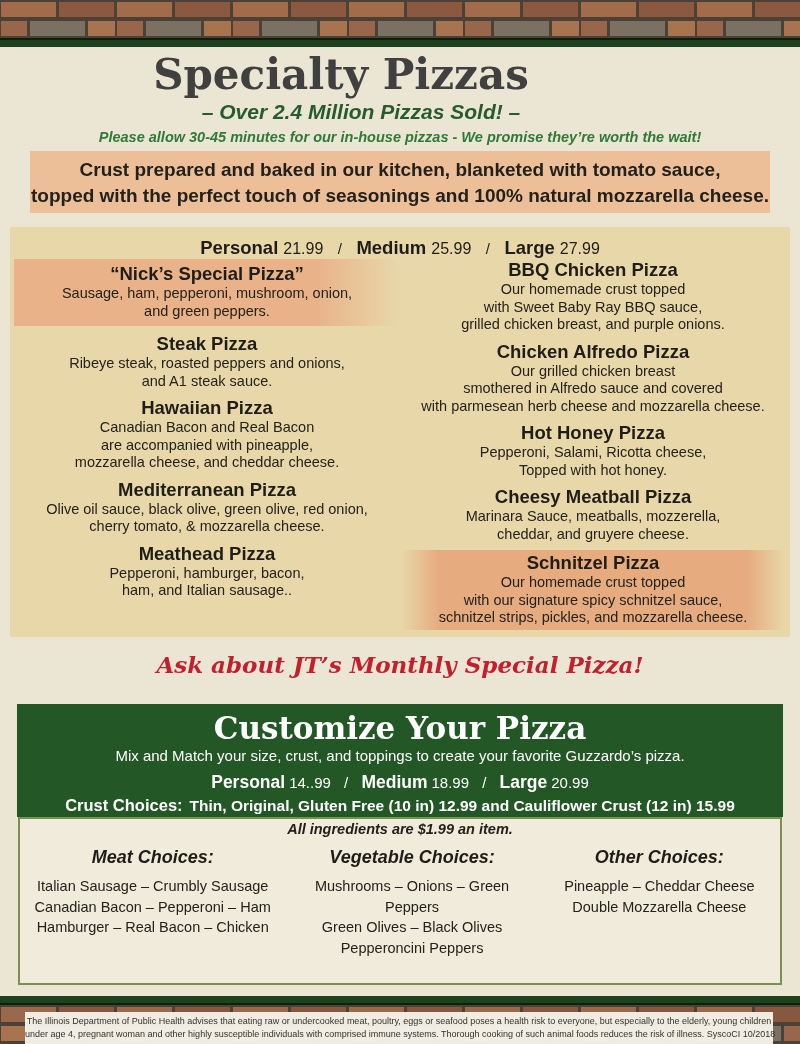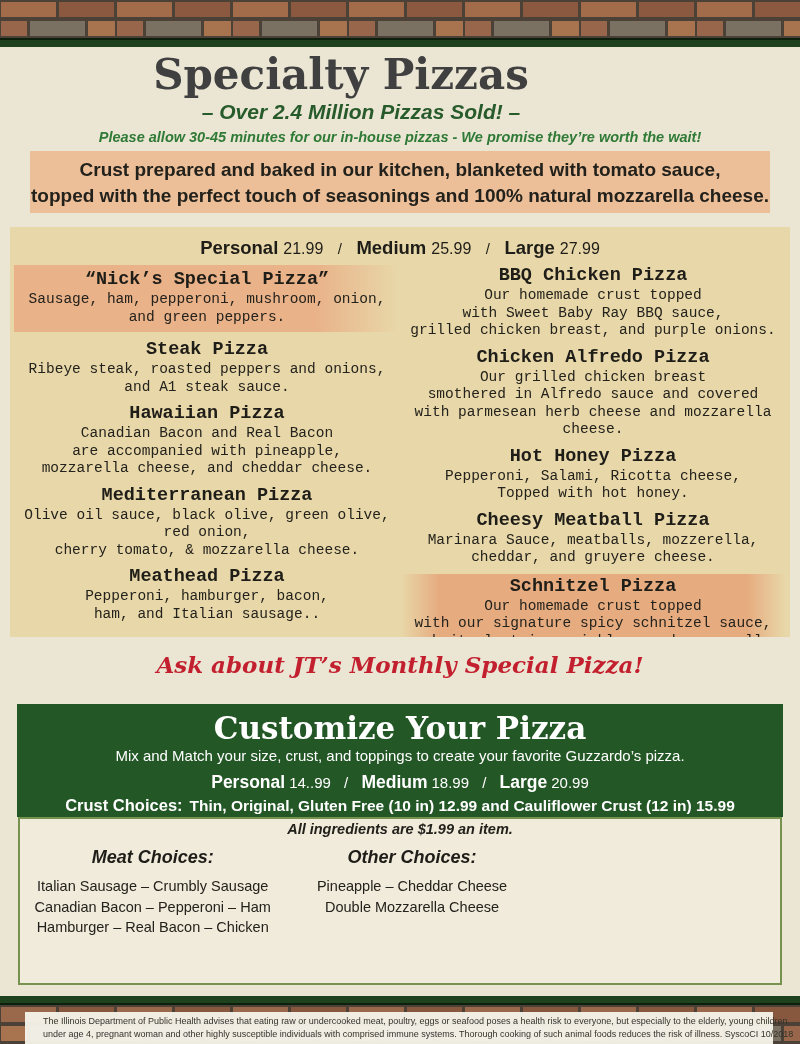--- a/index.html
+++ b/index.html
@@ -25,21 +25,21 @@
   .intro-band{position:absolute;top:151px;left:30px;width:740px;height:56px;background:#edbf99;
     text-align:center;padding-top:6px;box-sizing:content-box;}
   .intro-band div{font-weight:bold;font-size:19px;line-height:26px;color:#22211b;}
 
   
   .spec-panel{position:absolute;top:227px;left:10px;width:780px;height:410px;background:#e8d8a9;overflow:hidden;}
   .price-row{text-align:center;margin-top:10px;font-size:16px;color:#1f1d18;}
   .price-row .pl{font-weight:bold;font-size:18.5px;}
   .price-row .pv{font-size:16px;margin-left:5px;}
   .price-row .psep{margin:0 10px;font-size:15px;}
-  .cols{display:grid;grid-template-columns:1fr 1fr;margin-top:6px;padding:0 4px;font-family:Liberation Mono, monospace;}
+  .cols{display:grid;grid-template-columns:1fr 1fr;padding:0 4px;}
   .pcol{display:flex;flex-direction:column;gap:7px;}
   .pizza{text-align:center;}
   .pizza-name{font-weight:bold;font-size:18.5px;line-height:22px;color:#1f1d18;}
   .pizza-desc div{font-size:14.5px;line-height:17.5px;color:#24221c;}
   .hl-left{background:linear-gradient(90deg,#e9b289 0%,#e9b289 78%,rgba(233,178,137,0) 100%);
     padding:4px 0 6px;}
   .hl-right{background:linear-gradient(90deg,rgba(230,172,128,0) 0%,#e6ac80 10%,#e6ac80 90%,rgba(230,172,128,0) 100%);
     padding:2px 0 3px;}
 
   
@@ -64,21 +64,21 @@
     border:2px solid #77924f;background:#f1ebdb;text-align:center;overflow:hidden;}
   .top-title{font-family:"DejaVu Serif",serif;font-weight:bold;font-size:30px;line-height:34px;color:#c3202f;margin-top:5px;}
   .top-note{font-weight:bold;font-style:italic;font-size:14.5px;color:#22211b;margin-top:2px;}
   .top-cols{display:grid;grid-template-columns:1.05fr 1fr 0.95fr;margin-top:10px;padding:0 6px;gap:12px;}
   .top-col .hd{font-weight:bold;font-style:italic;font-size:18px;color:#1f1d18;margin-bottom:8px;}
   .top-col .ln{font-size:14.5px;line-height:20.5px;color:#24221c;}
 
   
   .disclaimer{position:absolute;top:1012px;left:25px;width:748px;height:32px;
     background:rgba(247,244,235,0.95);text-align:center;padding-top:3px;box-sizing:border-box;}
-  .disclaimer div{font-size:9px;line-height:13px;color:#33322c;white-space:nowrap;padding-left:18px;}
+  .disclaimer div{font-size:9px;line-height:13px;color:#33322c;white-space:nowrap;}
 </style>
 </head>
 <body>
 
 <div id="page">
 
   <div class="brick-band brick-top">
     <svg width="800" height="38">
       <defs>
         <pattern id="brickA" width="116" height="38" patternUnits="userSpaceOnUse">
@@ -215,20 +215,26 @@
   </div>
 
   <div class="top-panel">
     <div class="top-note">All ingredients are $1.99 an item.</div>
     <div class="top-cols">
       <div class="top-col">
         <div class="hd">Meat Choices:</div>
         <div class="ln">Italian Sausage – Crumbly Sausage</div>
         <div class="ln">Canadian Bacon – Pepperoni – Ham</div>
         <div class="ln">Hamburger – Real Bacon – Chicken</div>
+      </div>
+      <div class="top-col">
+        <div class="hd">Vegetable Choices:</div>
+        <div class="ln">Mushrooms – Onions – Green Peppers</div>
+        <div class="ln">Green Olives – Black Olives</div>
+        <div class="ln">Pepperoncini Peppers</div>
       </div>
       <div class="top-col">
         <div class="hd">Other Choices:</div>
         <div class="ln">Pineapple – Cheddar Cheese</div>
         <div class="ln">Double Mozzarella Cheese</div>
       </div>
     </div>
   </div>
 
   <div class="green-strip strip-bottom"></div>

